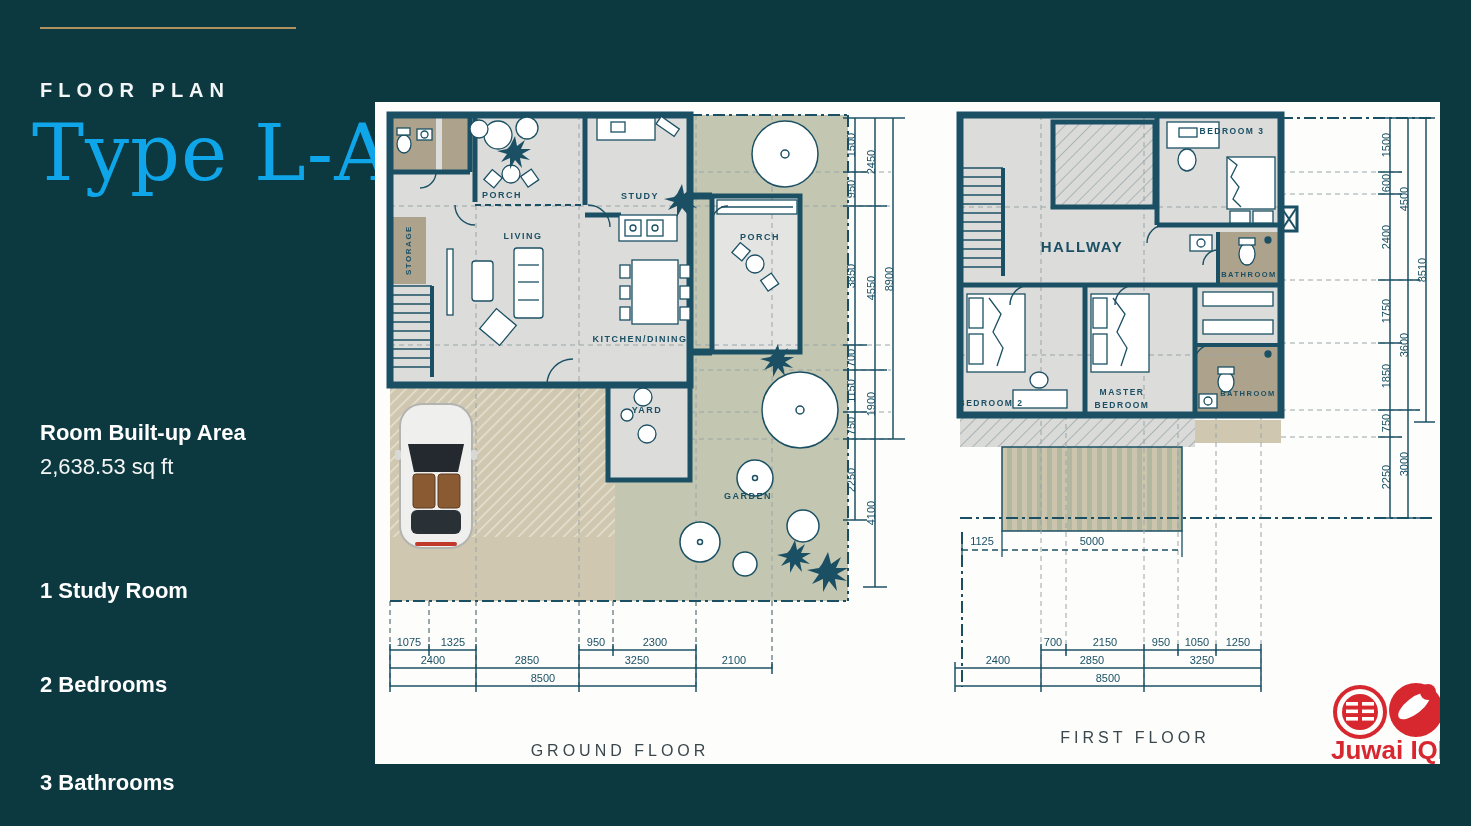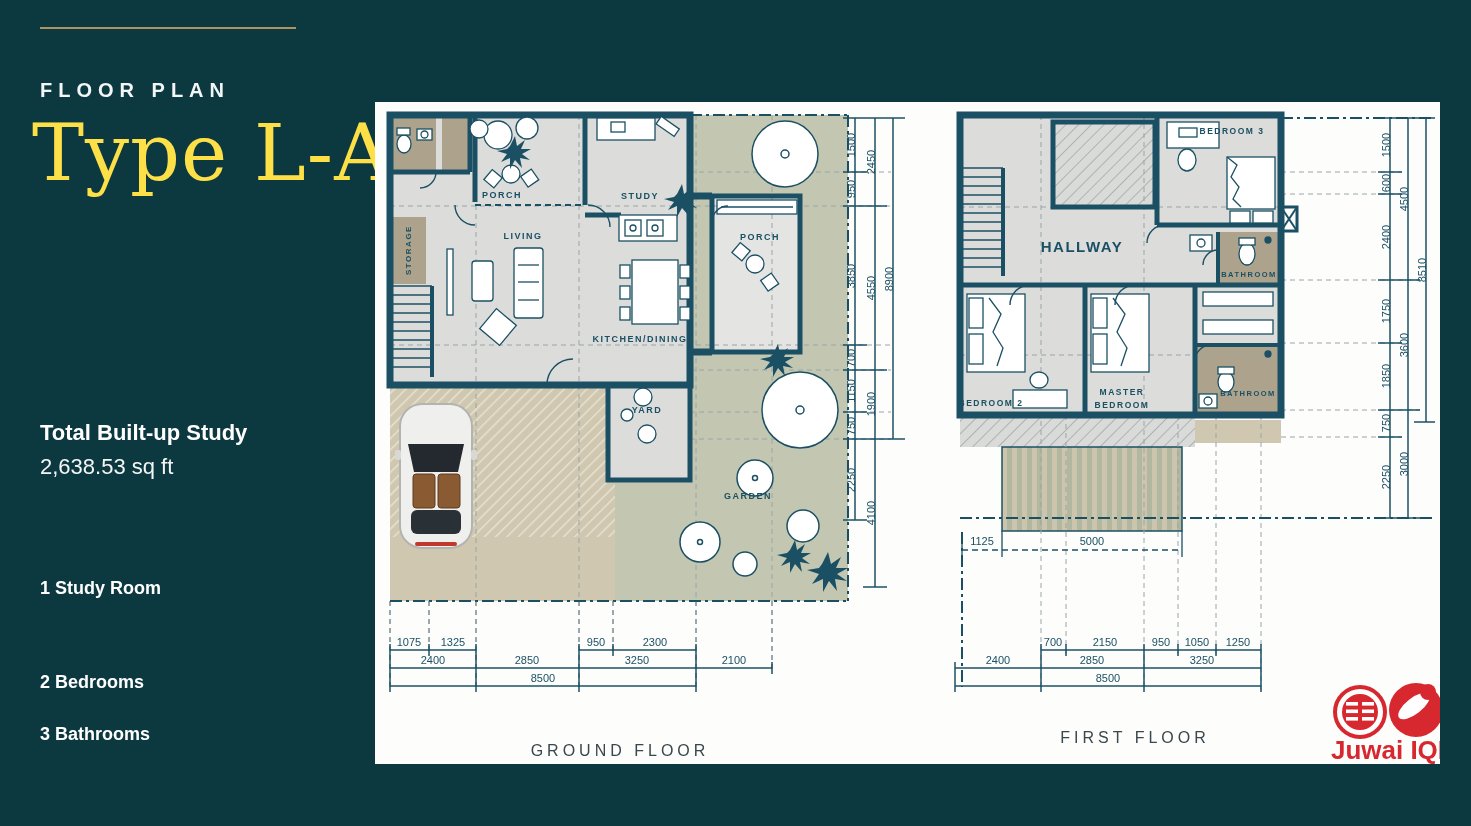--- a/index.html
+++ b/index.html
@@ -1,38 +1,38 @@
 <!DOCTYPE html>
 <html><head>
 <meta charset="utf-8">
 <style>
   html,body{margin:0;padding:0;}
   body{width:1471px;height:826px;background:#0c3840;position:relative;overflow:hidden;
        font-family:"Liberation Sans",sans-serif;}
   .gold-rule{position:absolute;left:40px;top:27px;width:256px;height:2px;background:#b0935f;}
   .floorplan-h{position:absolute;left:40px;top:57px;color:#f2f6f6;font-size:20px;font-weight:bold;letter-spacing:6px;margin-top:22px;}
-  .type-title{position:absolute;left:32px;top:108px;color:#fde047;font-size:78px;
+  .type-title{position:absolute;left:32px;top:108px;color:#0ea5e9;font-size:78px;
               font-family:"DejaVu Serif","Liberation Serif",serif;font-weight:400;letter-spacing:1px;}
   .area-label{position:absolute;left:40px;top:420px;color:#fff;font-size:22px;font-weight:bold;}
   .area-value{position:absolute;left:40px;top:454px;color:#f4f6f6;font-size:22px;}
-  .feat{position:absolute;left:40px;color:#fff;font-size:18px;font-weight:bold;}
-  .feat.f0{top:578px}.feat.f1{top:672px}.feat.f2{top:724px}
+  .feat{position:absolute;left:40px;color:#fff;font-size:22px;font-weight:bold;}
+  .feat.f0{top:578px}.feat.f1{top:672px}.feat.f2{top:770px}
   .panel{position:absolute;left:375px;top:102px;width:1065px;height:662px;background:#fdfdfc;}
   svg text{font-family:"Liberation Sans",sans-serif;}
   .rlabel{fill:#1b5064;font-weight:bold;letter-spacing:1.5px;}
   .dim{fill:#1b5064;font-size:11px;}
   .ftitle{fill:#3a474c;font-size:16px;letter-spacing:4px;}
 </style>
 </head>
 <body>
 
 <div class="gold-rule"></div>
 <div class="floorplan-h">FLOOR PLAN</div>
 <div class="type-title">Type L-A</div>
-<div class="area-label">Total Built-up Study</div>
+<div class="area-label">Room Built-up Area</div>
 <div class="area-value">2,638.53 sq ft</div>
 <div class="feat f0">1 Study Room</div>
 <div class="feat f1">2 Bedrooms</div>
 <div class="feat f2">3 Bathrooms</div>
 
 <div class="panel">
 <svg width="1065" height="662" viewBox="0 0 1065 662">
   <defs>
     <pattern id="hatchTan" width="8" height="8" patternUnits="userSpaceOnUse" patternTransform="rotate(45)">
       <rect width="8" height="8" fill="#cfc7b0"></rect>

